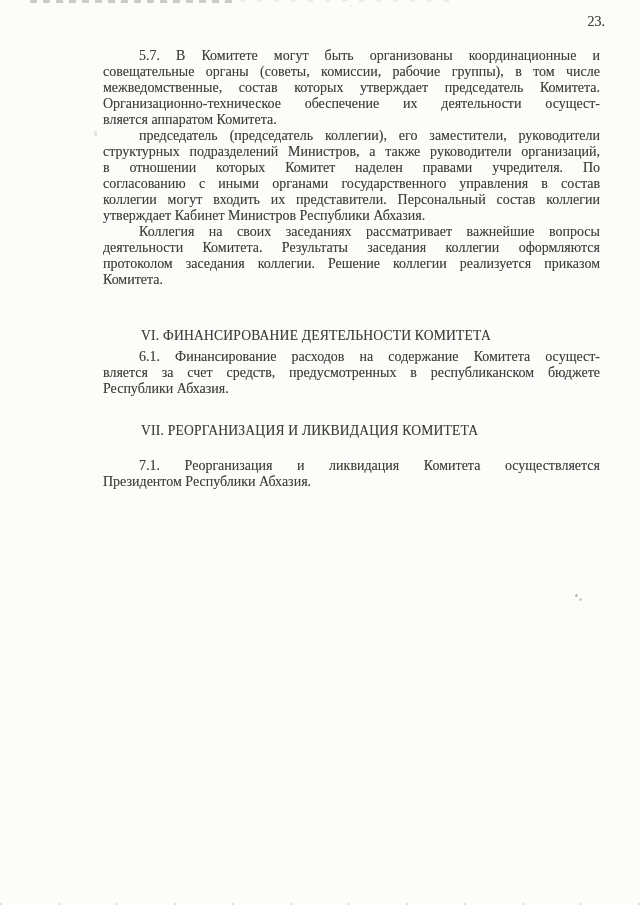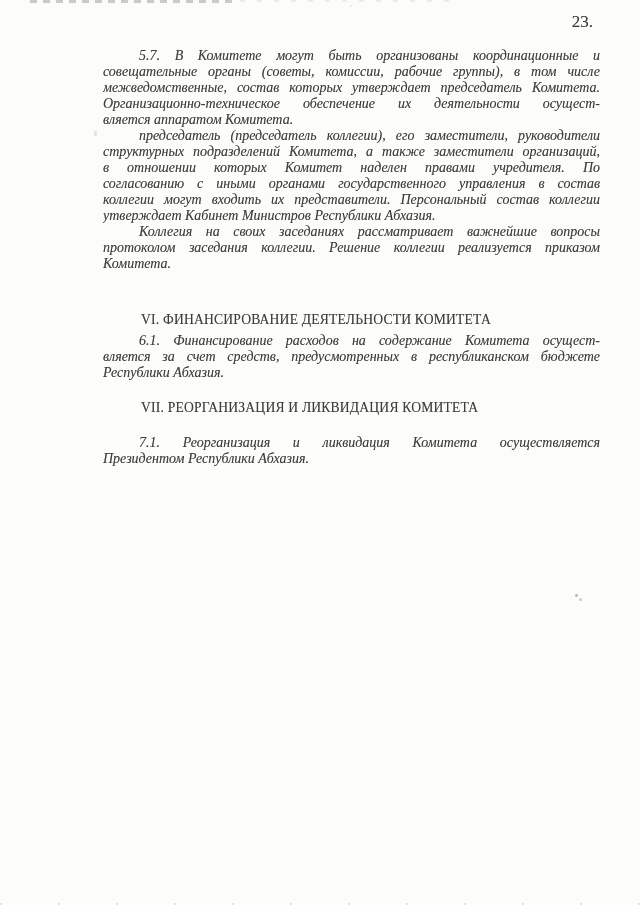--- a/index.html
+++ b/index.html
@@ -15,55 +15,54 @@
     font-family: "Liberation Serif", "DejaVu Serif", serif;
     color: #3e3e3c;
     overflow: hidden;
   }
   
   .page * { text-shadow: 0 0 0.45px rgba(70,70,70,0.45); }
 
   .pagenum {
     position: absolute;
     top: 14px;
-    right: 47px;
-    font-size: 17px;
+    right: 35px;
+    font-size: 14px;
     line-height: 16px;
   }
 
   .body-text {
     position: absolute;
     left: 103px;
     top: 48px;
     width: 497px;
     font-size: 14px;
     line-height: 16px;
   }
 
   .tline {
     text-align: justify;
     text-align-last: justify;
     height: 16px;
     overflow: hidden;
-    font-style: italic;
   }
   .tline.tlast { text-align-last: left; }
   .para .tline:first-child { padding-left: 36px; }
 
   .heading {
     font-weight: normal;
     font-size: 13.6px;
     line-height: 16px;
     padding-left: 38px;
     letter-spacing: 0.2px;
   }
 
   #heading-vi  { margin-top: 40px; }
   #para-6-1    { margin-top: 5px; }
-  #heading-vii { margin-top: 19px; }
+  #heading-vii { margin-top: 26px; }
   #para-7-1    { margin-top: 19px; }
 
   
   .artifact-top {
     position: absolute;
     top: 0; left: 30px;
     width: 205px; height: 3px;
     background: repeating-linear-gradient(90deg,
       rgba(70,70,70,0.55) 0 7px, transparent 7px 13px);
     opacity: 0.5;
@@ -105,29 +104,30 @@
     <div class="para" id="para-5-7">
         <div class="tline">5.7. В Комитете могут быть организованы координационные и</div>
         <div class="tline">совещательные органы (советы, комиссии, рабочие группы), в том числе</div>
         <div class="tline">межведомственные, состав которых утверждает председатель Комитета.</div>
         <div class="tline">Организационно-техническое обеспечение их деятельности осущест-</div>
         <div class="tline tlast">вляется аппаратом Комитета.</div>
       </div>
 
     <div class="para" id="para-5-8">
         <div class="tline">председатель (председатель коллегии), его заместители, руководители</div>
-        <div class="tline">структурных подразделений Комитета, а также заместители организаций,</div>
+        <div class="tline">структурных подразделений Министров, а также руководители организаций,</div>
         <div class="tline">в отношении которых Комитет наделен правами учредителя. По</div>
         <div class="tline">согласованию с иными органами государственного управления в состав</div>
         <div class="tline">коллегии могут входить их представители. Персональный состав коллегии</div>
         <div class="tline tlast">утверждает Кабинет Министров Республики Абхазия.</div>
       </div>
 
     <div class="para" id="para-kollegia">
         <div class="tline">Коллегия на своих заседаниях рассматривает важнейшие вопросы</div>
+        <div class="tline">деятельности Комитета. Результаты заседания коллегии оформляются</div>
         <div class="tline">протоколом заседания коллегии. Решение коллегии реализуется приказом</div>
         <div class="tline tlast">Комитета.</div>
       </div>
 
     <div class="heading" id="heading-vi">VI. ФИНАНСИРОВАНИЕ ДЕЯТЕЛЬНОСТИ КОМИТЕТА</div>
 
     <div class="para" id="para-6-1">
         <div class="tline">6.1. Финансирование расходов на содержание Комитета осущест-</div>
         <div class="tline">вляется за счет средств, предусмотренных в республиканском бюджете</div>
         <div class="tline tlast">Республики Абхазия.</div>

